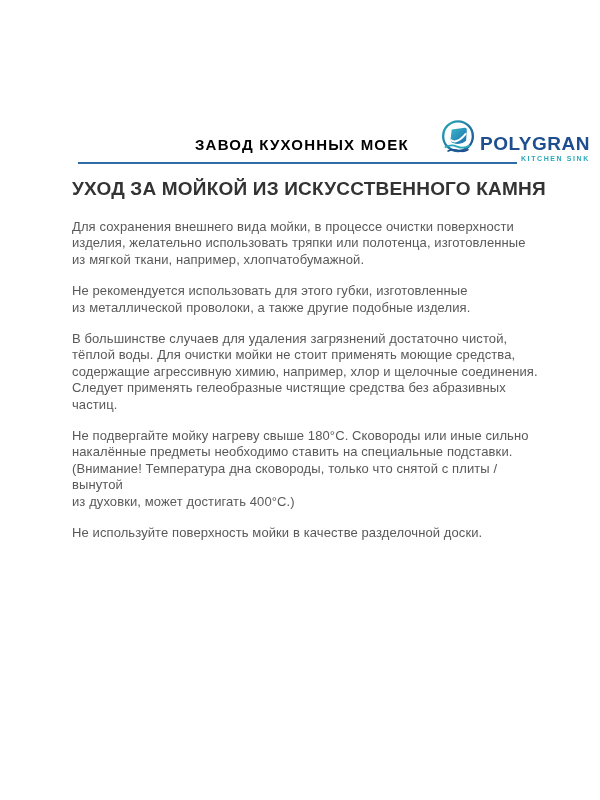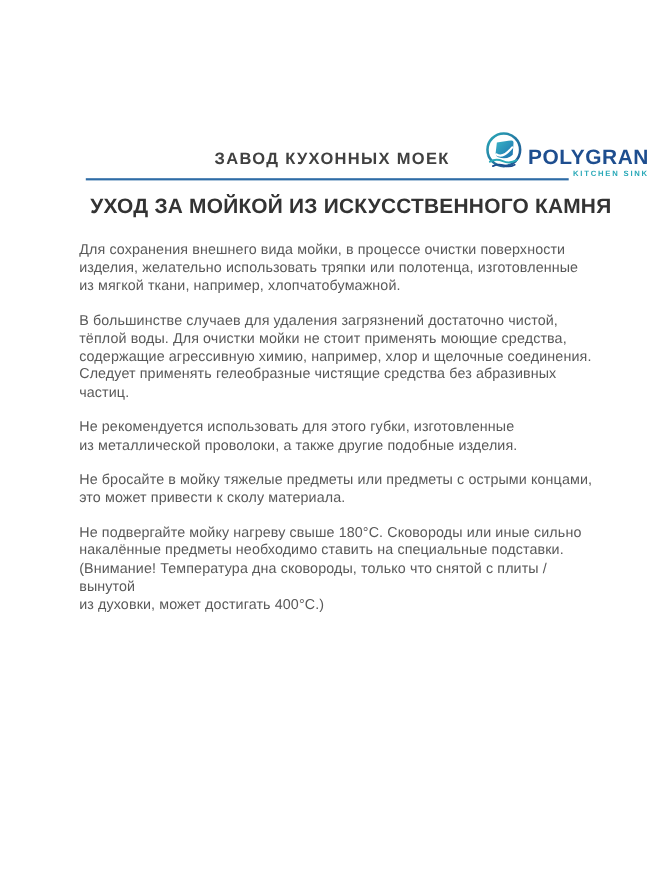--- a/index.html
+++ b/index.html
@@ -15,21 +15,21 @@
     background: #ffffff;
     overflow: hidden;
   }
   
   .header { position: absolute; top: 0; left: 0; width: 600px; height: 165px; }
   .tagline {
     position: absolute;
     left: 195px; top: 136px;
     font-size: 15px; font-weight: 700;
     letter-spacing: 1.2px;
-    color: #404040;
+    color: #000000;
     white-space: nowrap;
   }
   .logo {
     position: absolute;
     left: 440px; top: 119px;
     display: flex; align-items: flex-start;
   }
   .logo-icon { width: 36px; height: 38px; margin-right: 4px; }
   .logo-text { display: flex; flex-direction: column; align-items: flex-end; padding-top: 15px; justify-content: flex-end; }
   .brand {
@@ -53,21 +53,21 @@
     background: #2e6ca6;
     border: none; margin: 0;
   }
   
   .content {
     position: absolute;
     left: 72px; top: 178px;
     width: 474px;
   }
   .doc-title {
-    margin: 0 0 19px 10px;
+    margin: 0 0 19px 0;
     font-size: 19px; font-weight: 800;
     letter-spacing: 0.2px;
     color: #333333;
     white-space: nowrap;
   }
   .para {
     margin: 0 0 15px 0;
     font-size: 13px;
     line-height: 16.4px;
     color: #595959;
@@ -110,29 +110,28 @@
     <hr class="header-rule">
   </div>
 
   <div class="content">
     <h1 class="doc-title">УХОД ЗА МОЙКОЙ ИЗ ИСКУССТВЕННОГО КАМНЯ</h1>
 
     <div>
         <p class="para">Для сохранения внешнего вида мойки, в процессе очистки поверхности
 изделия, желательно использовать тряпки или полотенца, изготовленные
 из мягкой ткани, например, хлопчатобумажной.</p>
+        <p class="para">Не рекомендуется использовать для этого губки, изготовленные
+из металлической проволоки, а также другие подобные изделия.</p>
         <p class="para">В большинстве случаев для удаления загрязнений достаточно чистой,
 тёплой воды. Для очистки мойки не стоит применять моющие средства,
 содержащие агрессивную химию, например, хлор и щелочные соединения.
 Следует применять гелеобразные чистящие средства без абразивных
 частиц.</p>
-        <p class="para">Не рекомендуется использовать для этого губки, изготовленные
-из металлической проволоки, а также другие подобные изделия.</p>
-        <p class="para">Не бросайте в мойку тяжелые предметы или предметы с острыми концами,
-это может привести к сколу материала.</p>
         <p class="para">Не подвергайте мойку нагреву свыше 180°С. Сковороды или иные сильно
 накалённые предметы необходимо ставить на специальные подставки.
 (Внимание! Температура дна сковороды, только что снятой с плиты / вынутой
 из духовки, может достигать 400°С.)</p>
+        <p class="para">Не используйте поверхность мойки в качестве разделочной доски.</p>
       </div>
   </div>
 
 </div>
 
 </body></html>

